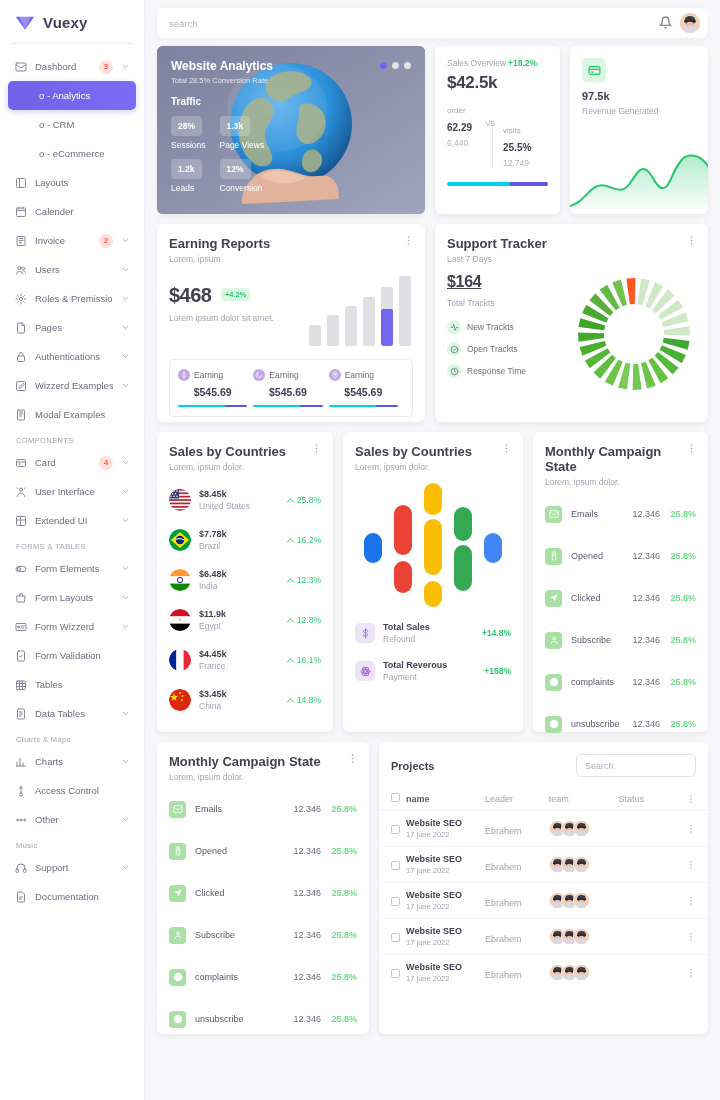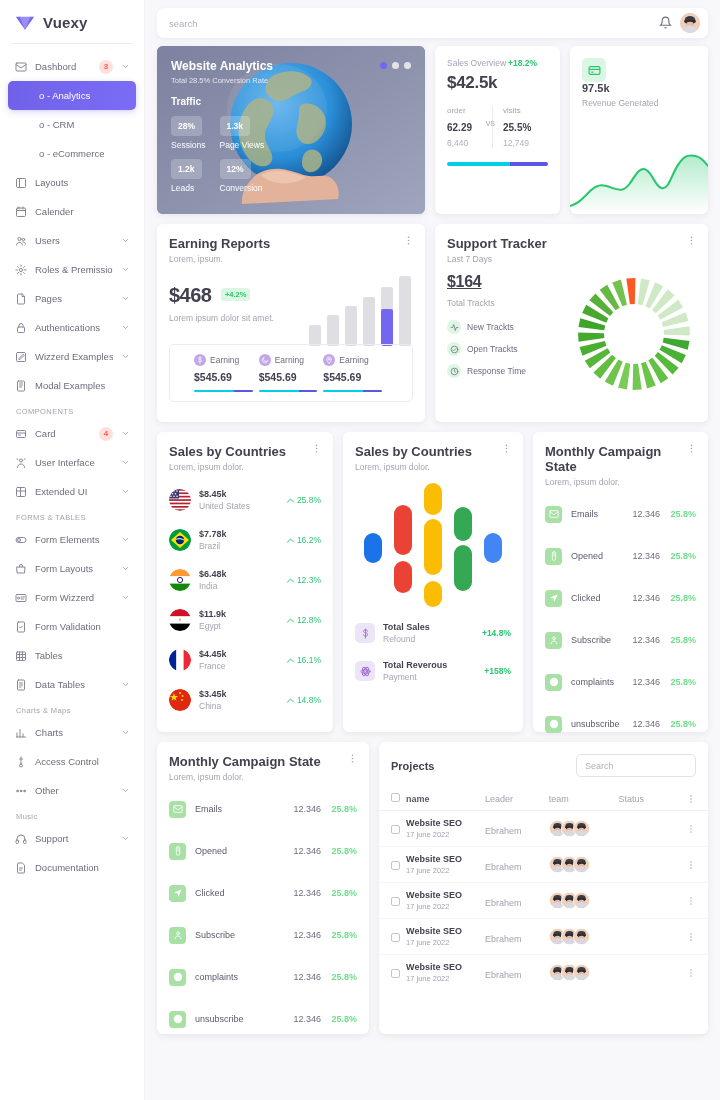--- a/index.html
+++ b/index.html
@@ -109,55 +109,56 @@
   .dots i.on { background: #7367f0; }
 
   
   .sales-ov { flex: 0 0 125px; height: 168px; }
   .so-head { display: flex; align-items: baseline; gap: 2px; }
   .so-t { font-size: 8.5px; color: #a5a2b0; }
   .so-pct { font-size: 8.5px; color: #28c76f; font-weight: bold; }
   .so-big { font-size: 17px; font-weight: bold; color: #444050; margin-top: 5px; letter-spacing: -.3px;}
   .so-grid { display: flex; margin-top: 13px; }
   .so-col { flex: 1 1 0; }
-  .so-col.right { padding-left: 10px; border-left: 1px solid #eceaf0; }
+  .so-col.right { padding-left: 10px; border-left: 1px solid #eceaf0; margin-top: 20px; }
   .so-lbl { font-size: 8px; color: #a5a2b0; }
   .so-val { font-size: 10px; font-weight: bold; color: #444050; margin-top: 7px; position: relative; }
   .so-vs { position: absolute; top: -2px; right: -3px; font-size: 7px; color: #a5a2b0; font-weight: normal; }
   .so-sm { font-size: 8.5px; color: #b2b0bb; margin-top: 5px; }
   .so-bar { display: flex; height: 4px; border-radius: 2px; overflow: hidden; margin-top: 14px; }
   .so-bar i { display: block; height: 4px; }
 
   
   .revenue { flex: 1 1 auto; height: 168px; padding: 12px 0 0 12px; overflow: hidden; }
   .rev-ico {
     width: 24px; height: 24px; border-radius: 5px; background: #dcf6e4;
     display: flex; align-items: center; justify-content: center; color: #28c76f;
   }
   .rev-ico svg { width: 13px; height: 13px; display: block; }
-  .rev-num { font-size: 11px; font-weight: bold; color: #444050; }
+  .rev-num { font-size: 11px; font-weight: bold; color: #444050; margin-top: 8px; }
   .rev-lbl { font-size: 8.5px; color: #a5a2b0; margin-top: 4px; }
   .rev-chart { position: absolute; left: 0; right: 0; bottom: 0; height: 74px; }
   .rev-chart svg { width: 100%; height: 74px; display: block; }
 
   
   .earning { flex: 0 0 268px; height: 198px; }
   .ear-big { font-size: 20px; font-weight: bold; color: #444050; letter-spacing: -.5px; }
   .ear-badge {
     background: #dcf6e4; color: #28c76f; font-size: 7.5px; font-weight: bold;
     padding: 2px 4px; border-radius: 3px; position: relative; top: -5px; margin-left: 5px;
   }
   .ear-cap { font-size: 8.5px; color: #a5a2b0; margin-top: 6px; }
   .ear-bars { position: absolute; right: 14px; top: 48px; display: flex; align-items: flex-end; gap: 6px; height: 74px; }
   .ear-bar { width: 12px; background: #dfdee3; border-radius: 2px; position: relative; overflow: hidden; }
   .ear-bar .fill { position: absolute; left: 0; right: 0; bottom: 0; background: #7367f0; border-radius: 2px; }
   .ear-foot {
-    position: absolute; left: 12px; right: 12px; bottom: 20px;
-    border: 1px solid #eceaf0; border-radius: 5px; padding: 9px 24px;
+    position: absolute; left: 12px; right: 12px; bottom: 5px;
+    border: 1px solid #eceaf0; border-radius: 5px; padding: 9px 8px;
     display: flex;
+    text-align: center;
   }
   .ear-cell { flex: 1 1 0; padding-right: 6px; }
   .ear-cell-h { display: flex; align-items: center; gap: 4px; }
   .ear-dot { width: 12px; height: 12px; border-radius: 50%; background: #c3a6e8; color: #fff; display: flex; align-items: center; justify-content: center; flex: 0 0 12px;}
   .ear-dot svg { width: 8px; height: 8px; display: block; }
   .ear-cell-l { font-size: 8.5px; color: #6f6b7d; }
   .ear-cell-v { font-size: 10.5px; font-weight: bold; color: #444050; margin-top: 5px; }
   .ear-prog { display: flex; height: 2.5px; border-radius: 2px; overflow: hidden; margin-top: 7px; }
   .ear-prog i { display: block; height: 2.5px; }
 
@@ -310,20 +311,35 @@
           <span class="nav-label">Layouts</span>
         </div>
         <div class="nav-item">
           <span class="ico">
             <svg viewBox="0 0 24 24" fill="none" stroke="currentColor" stroke-width="2" stroke-linecap="round" stroke-linejoin="round">
               <rect x="3" y="4" width="18" height="17" rx="2"></rect>
               <path d="M3 9h18M8 2v4M16 2v4"></path>
             </svg>
           </span>
           <span class="nav-label">Calender</span>
+        </div>
+        <div class="nav-item">
+          <span class="ico">
+            <svg viewBox="0 0 24 24" fill="none" stroke="currentColor" stroke-width="2" stroke-linecap="round" stroke-linejoin="round">
+              <rect x="4" y="3" width="16" height="18" rx="2"></rect>
+              <path d="M8 7h8M8 11h8M8 15h5"></path>
+            </svg>
+          </span>
+          <span class="nav-label">Invoice</span>
+          <span class="badge">2</span>
+          <span class="chev">
+            <svg viewBox="0 0 24 24" fill="none" stroke="currentColor" stroke-width="2.4" stroke-linecap="round" stroke-linejoin="round">
+              <path d="M6 9l6 6 6-6"></path>
+            </svg>
+          </span>
         </div>
         <div class="nav-item">
           <span class="ico">
             <svg viewBox="0 0 24 24" fill="none" stroke="currentColor" stroke-width="2" stroke-linecap="round" stroke-linejoin="round">
               <circle cx="9" cy="8" r="3.2"></circle>
               <circle cx="17" cy="9" r="2.4"></circle>
               <path d="M3 20c0-3.3 2.7-5 6-5s6 1.7 6 5M16 14c2.8 0 5 1.6 5 4"></path>
             </svg>
           </span>
           <span class="nav-label">Users</span>

